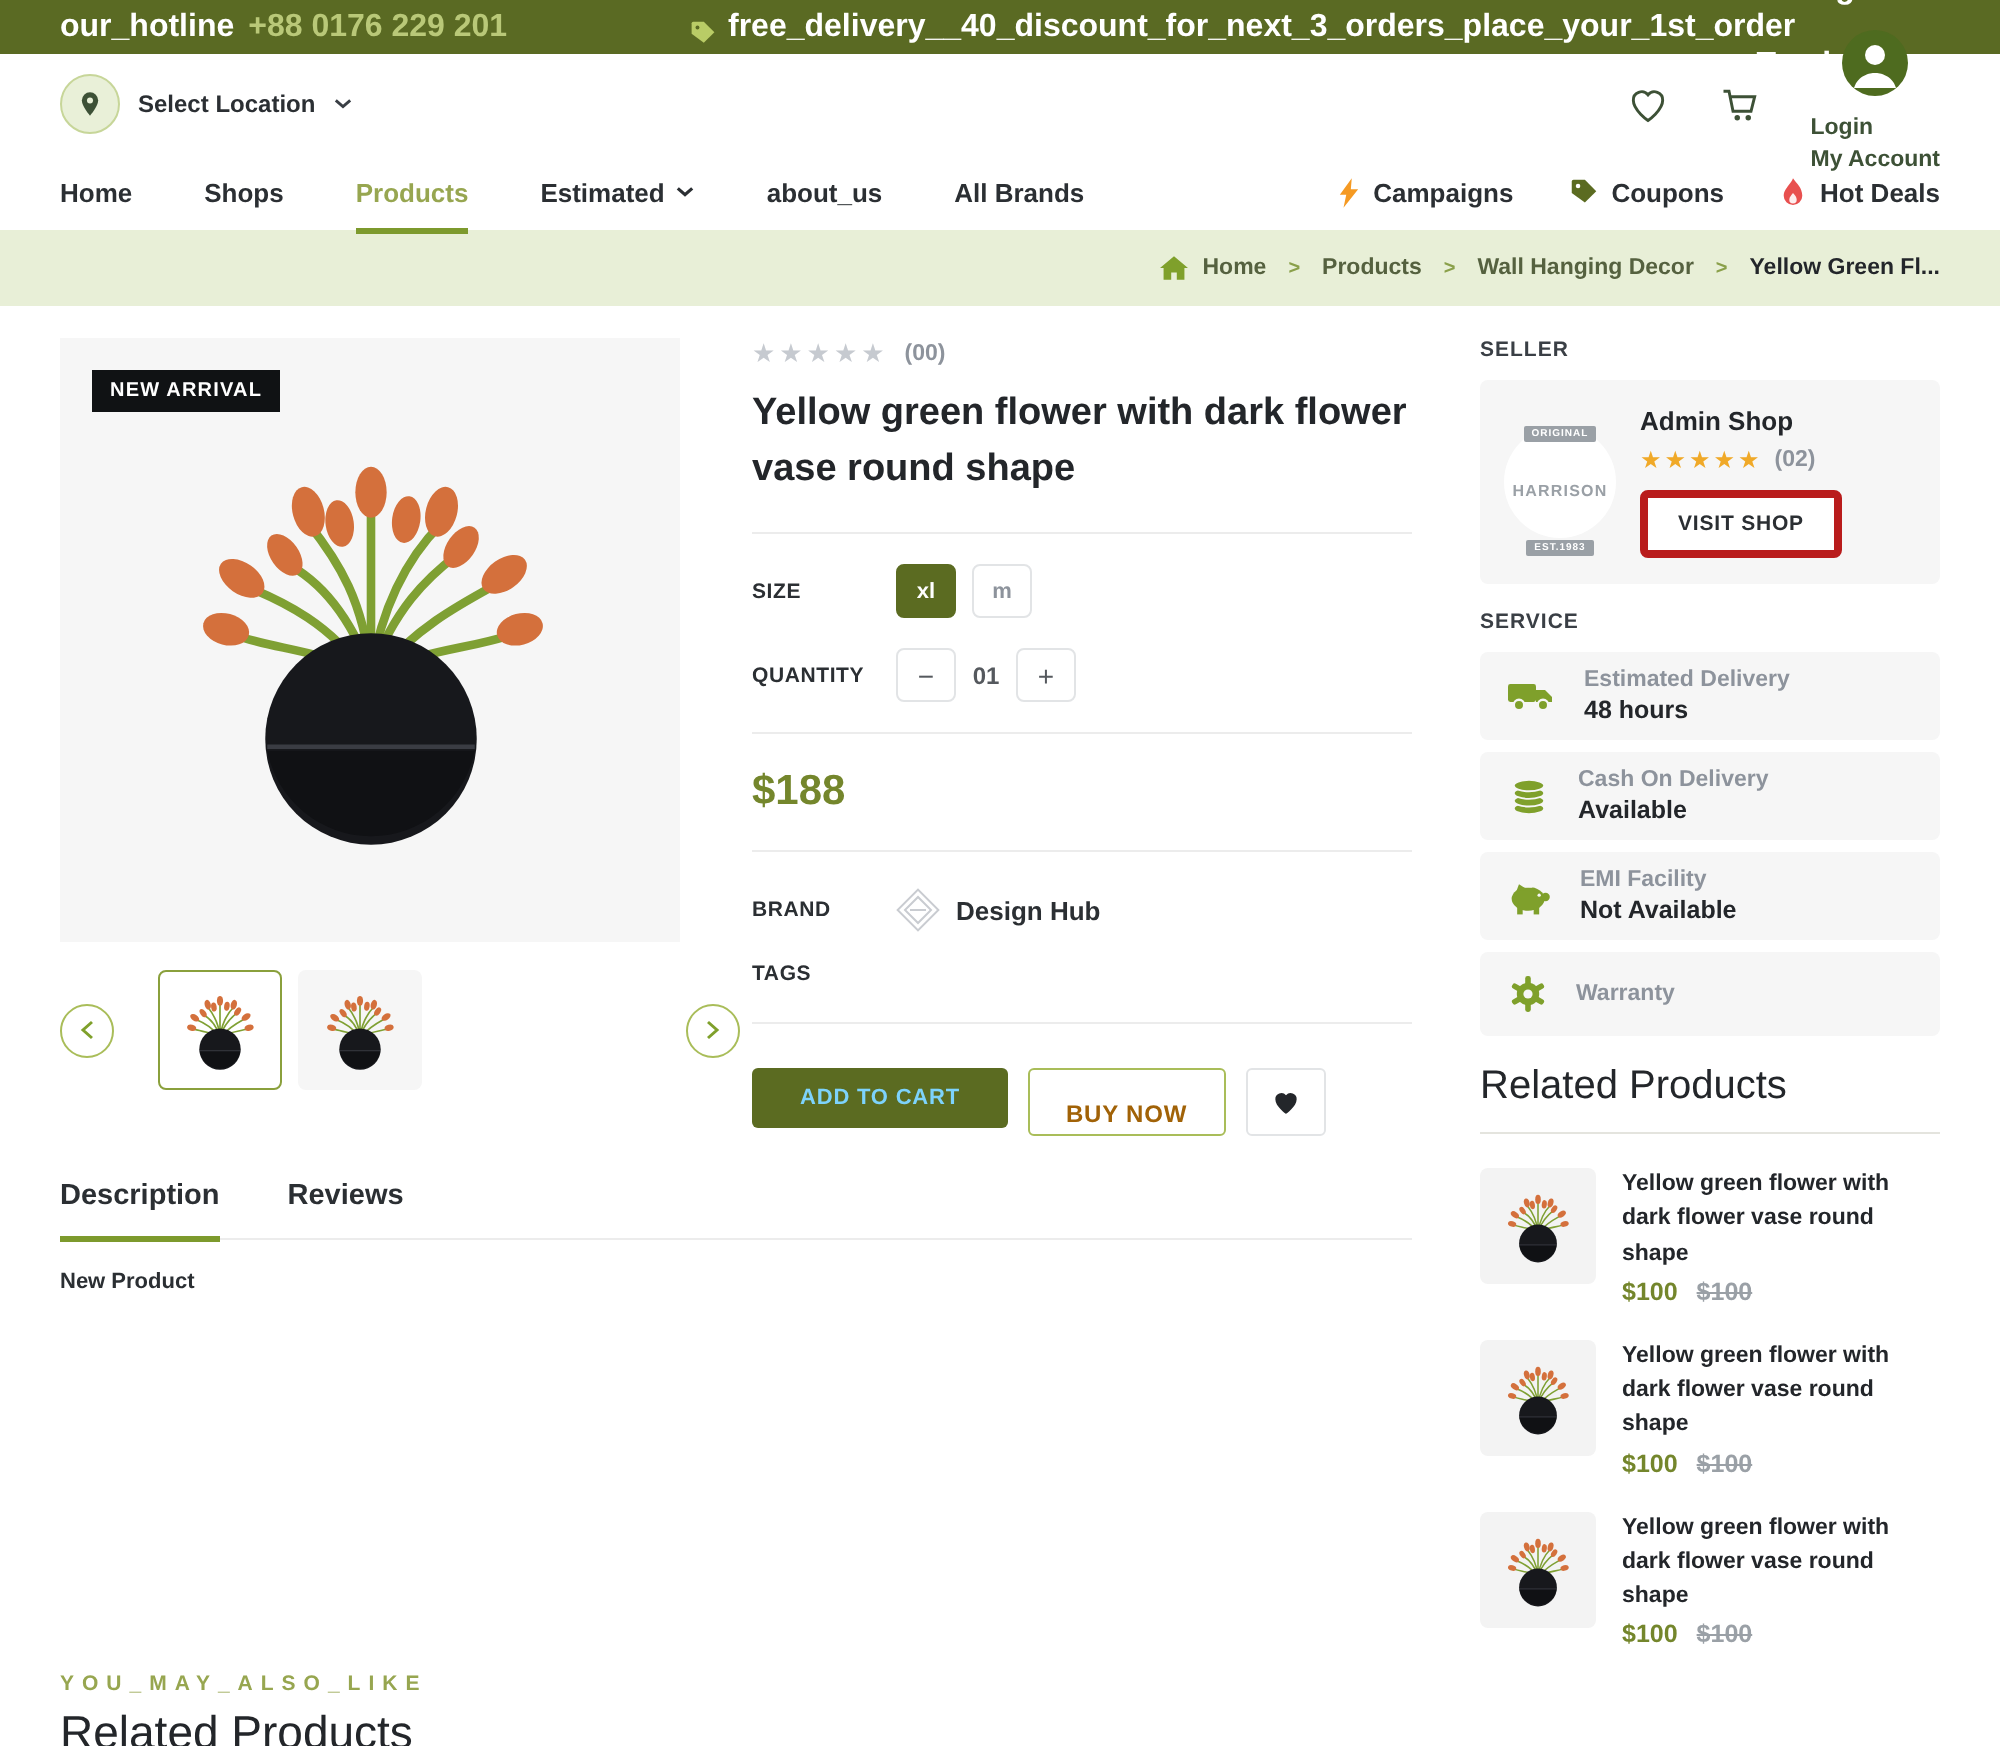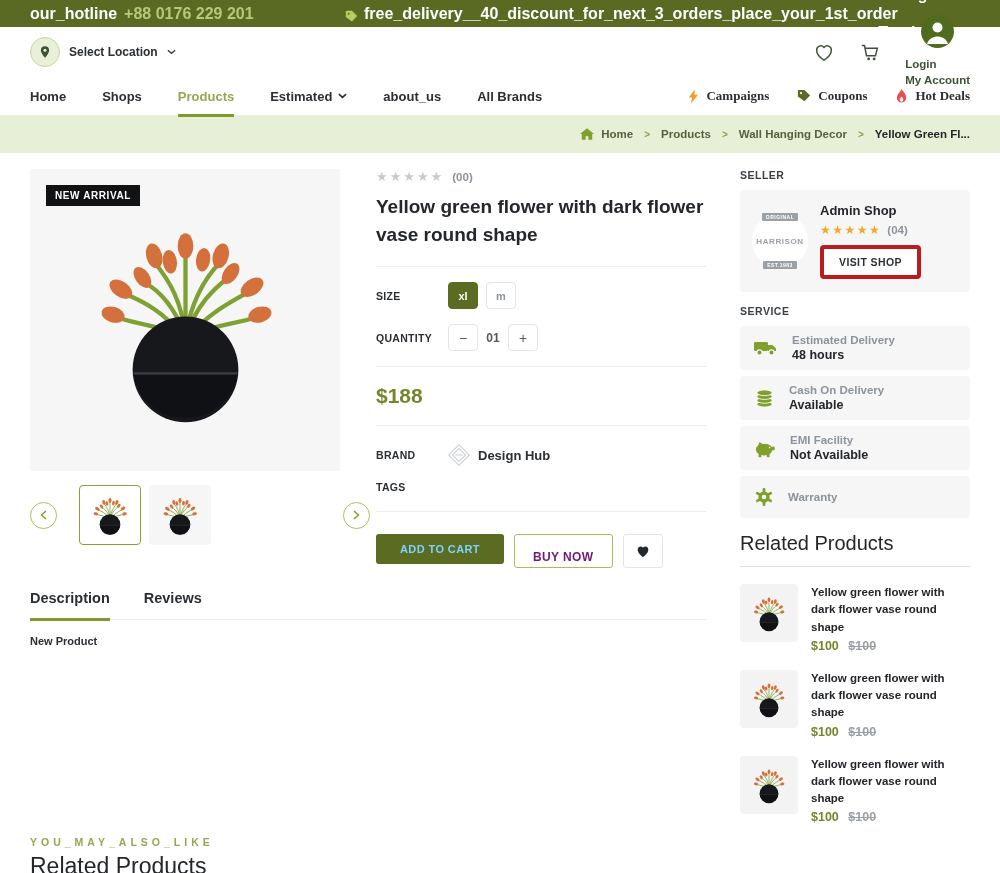--- a/index.html
+++ b/index.html
@@ -37,21 +37,21 @@
   .account { display:flex; align-items:center; gap:9px; cursor:pointer;flex-direction:column; }
   .avatar { width:33px; height:33px; border-radius:50%; background:#4e6b1f; overflow:hidden; position:relative; }
   .avatar svg { position:absolute; left:0; top:0; }
   .account-text { font-size:11.5px; font-weight:bold; color:#3d5136; line-height:1.35; }
 
   
   .nav { height:38px; display:flex; align-items:center; padding:0 30px; gap:36px; font-size:13px; font-weight:bold; }
   .nav-item { color:#2b2f33; cursor:pointer; display:flex; align-items:center; gap:6px; height:38px; }
   .nav-item.active { color:#97a650; border-bottom:3px solid #7d9a2d; margin-bottom:-3px; }
   .nav-right { margin-left:auto; display:flex; gap:28px; }
-  .nav-right .nav-item { gap:7px;font-family:Liberation Serif, serif; }
+  .nav-right .nav-item { gap:7px; }
 
   
   .crumb-bar { height:38px; background:#e8efd7; display:flex; align-items:center;
                justify-content:flex-end; padding:0 30px; gap:11px; font-size:11.5px; font-weight:bold; color:#55613f; }
   .crumb { cursor:pointer; display:flex; align-items:center; gap:7px; }
   .crumb-sep { color:#8aa04a; font-size:10px; }
   .crumb-current { color:#23262a; }
 
   
   .main { display:flex; padding:16px 30px 0; gap:34px; }
@@ -89,32 +89,32 @@
               font-family:"Liberation Sans",sans-serif; }
   .size-btn.selected { background:#5b6b21; border-color:#5b6b21; color:#fff; }
   .qty-btn { width:30px; height:27px; border:1px solid #e2e4e6; border-radius:4px; background:#fff;
              color:#55595e; font-size:14px; cursor:pointer; font-family:"Liberation Sans",sans-serif; }
   .qty-val { font-size:12px; font-weight:bold; color:#55595e; width:30px; text-align:center; }
   .price { font-size:21px; font-weight:bold; color:#74862c; margin:17px 0; }
   .brand-name { font-size:13px; font-weight:bold; color:#2b2f33; margin-left:8px; }
   .actions-row { display:flex; gap:10px; margin-top:22px; }
   .btn-add { background:#5b6b21; color:#7dd3fc; border:0; font-weight:bold; font-size:11px; letter-spacing:.4px;
              padding:0 24px; height:30px; border-radius:3px; cursor:pointer; font-family:"Liberation Sans",sans-serif; }
-  .btn-buy { background:#fff; border:1px solid #a9bd59; color:#701a75; font-weight:bold; font-size:12px;
+  .btn-buy { background:#fff; border:1px solid #a9bd59; color:#a16207; font-weight:bold; font-size:12px;
              letter-spacing:.4px; padding:15px 18px; height:34px; border-radius:3px; cursor:pointer;
              font-family:"Liberation Sans",sans-serif; }
   .btn-wish { width:40px; height:34px; border:1px solid #e2e4e6; border-radius:3px; background:#fff;
               cursor:pointer; display:flex; align-items:center; justify-content:center; }
 
   
   .aside { width:230px; }
   .side-label { font-size:10.5px; font-weight:bold; color:#3a3f45; letter-spacing:.5px; margin-bottom:9px; }
   .seller-card { background:#f6f6f6; border-radius:4px; padding:13px 12px; display:flex; gap:12px; margin-bottom:13px; }
   .seller-logo { width:56px; height:56px; min-width:56px; background:#fff; border-radius:50%;
-                 display:flex; flex-direction:column; align-items:center; justify-content:space-between; gap:2px; align-self:center; }
+                 display:flex; flex-direction:column; align-items:center; justify-content:flex-start; gap:20px; align-self:center; }
   .sl-chip { background:#9aa0a6; color:#fff; font-size:5px; font-weight:bold; padding:1px 4px; border-radius:1px; letter-spacing:.5px; }
   .sl-name { font-size:8px; font-weight:bold; color:#9aa0a6; letter-spacing:.6px; }
   .seller-name { font-size:13px; font-weight:bold; color:#23262a; }
   .stars-gold { color:#f0a928; font-size:12px; letter-spacing:1.5px; }
   .seller-rating { display:flex; align-items:center; gap:6px; margin:5px 0 8px; }
   .btn-visit { background:#fff; border:4px solid #b91c1c; border-radius:4px; color:#2b2f33; font-size:10.5px;
                font-weight:bold; letter-spacing:.4px; padding:7px 15px; cursor:pointer; font-family:"Liberation Sans",sans-serif; }
   .service-card { background:#f6f6f6; border-radius:4px; padding:8px 14px; display:flex; gap:14px;
                   align-items:center; margin-bottom:6px; min-height:42px; }
   .svc-title { font-size:11.5px; color:#8d939c; font-weight:600; }
@@ -439,21 +439,21 @@
     <div class="seller-card">
       <div class="seller-logo">
         <span class="sl-chip">ORIGINAL</span>
         <span class="sl-name">HARRISON</span>
         <span class="sl-chip">EST.1983</span>
       </div>
       <div>
         <div class="seller-name">Admin Shop</div>
         <div class="seller-rating">
           <span class="stars-gold">★★★★★</span>
-          <span class="rating-count">(04)</span>
+          <span class="rating-count">(02)</span>
         </div>
         <button class="btn-visit">VISIT SHOP</button>
       </div>
     </div>
 
     <div class="side-label">SERVICE</div>
 
     <div class="service-card">
       <span style="display:flex">
         <svg viewBox="0 0 24 18" width="24" height="18">

